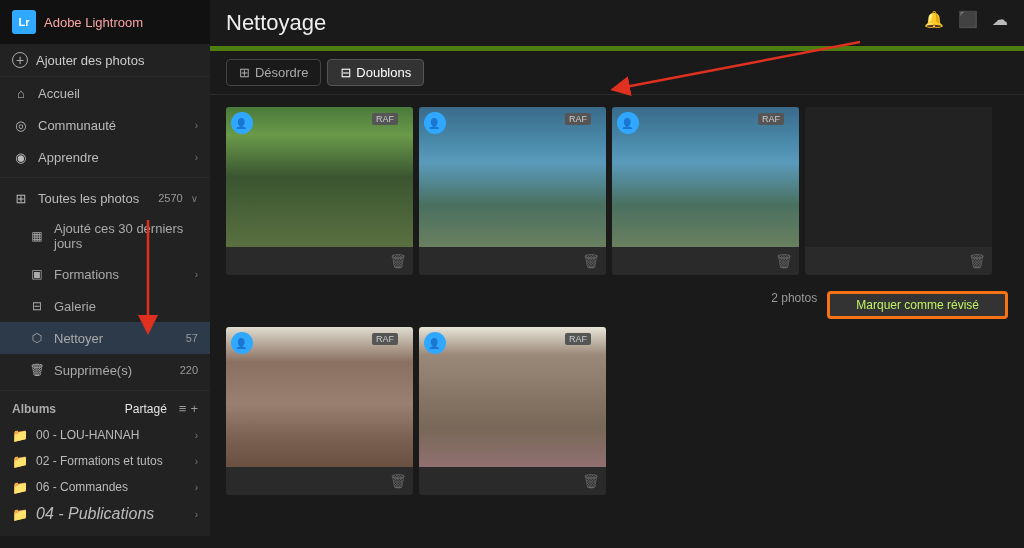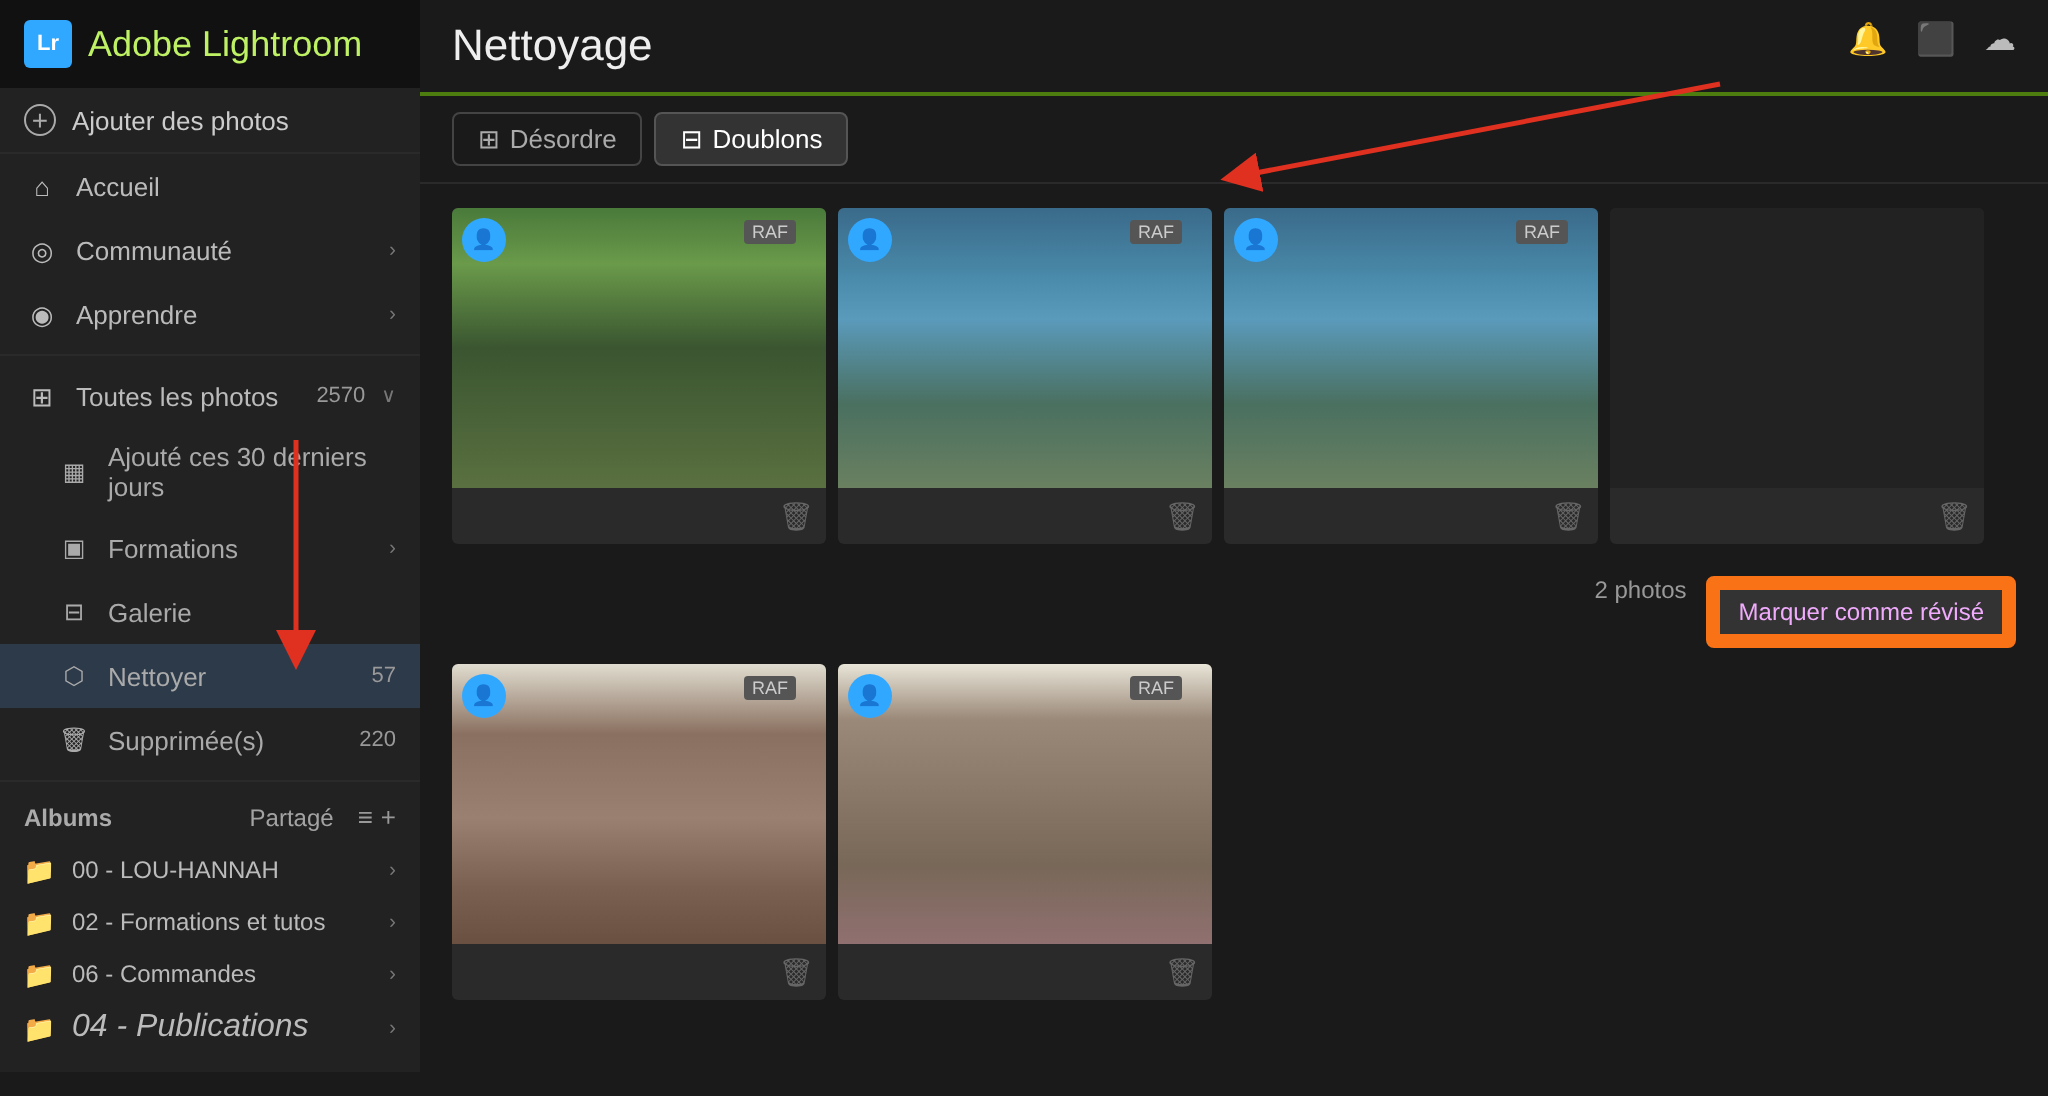--- a/index.html
+++ b/index.html
@@ -40,22 +40,22 @@
       border-radius: 3px;
       display: flex;
       align-items: center;
       justify-content: center;
       font-weight: bold;
       font-size: 11px;
       color: white;
     }
 
     .sidebar-header-title {
-      color: #bef264;
-      font-size: 18px;
+      color: #fca5a5;
+      font-size: 13px;
     }
 
     .add-photos-btn {
       display: flex;
       align-items: center;
       gap: 8px;
       padding: 8px 12px;
       color: #ccc;
       cursor: pointer;
       border-bottom: 1px solid #2a2a2a;
@@ -133,21 +133,21 @@
 
     .albums-label {
       font-size: 12px;
       color: #aaa;
       font-weight: 600;
       flex: 1;
     }
 
     .albums-shared {
       font-size: 12px;
-      color: #a3a3a3;
+      color: #e5e5e5;
       margin-right: 8px;
     }
 
     .albums-icons {
       display: flex;
       gap: 6px;
       color: #999;
     }
 
     .album-item {
@@ -173,21 +173,21 @@
       display: flex;
       flex-direction: column;
       background: #1a1a1a;
       overflow: hidden;
     }
 
     .main-toolbar {
       display: flex;
       align-items: center;
       padding: 10px 16px;
-      border-bottom: 2px solid #4d7c0f;
+      border-bottom: 5px solid #4d7c0f;
       gap: 12px;
     }
 
     .main-title {
       font-size: 22px;
       color: #eee;
       font-weight: 300;
       flex: 1;
     }
 
@@ -267,24 +267,24 @@
       gap: 10px;
     }
 
     .group-count {
       color: #999;
       font-size: 12px;
     }
 
     .mark-reviewed-btn {
       background: #333;
-      color: #f0abfc;
-      border: 7px solid #f97316;
+      color: #bef264;
+      border: 3px solid #f97316;
       border-radius: 4px;
-      padding: 4px 9px;
+      padding: 4px 26px;
       font-size: 12px;
       cursor: pointer;
     }
 
     .photo-row {
       display: flex;
       gap: 6px;
     }
 
     .photo-card {

